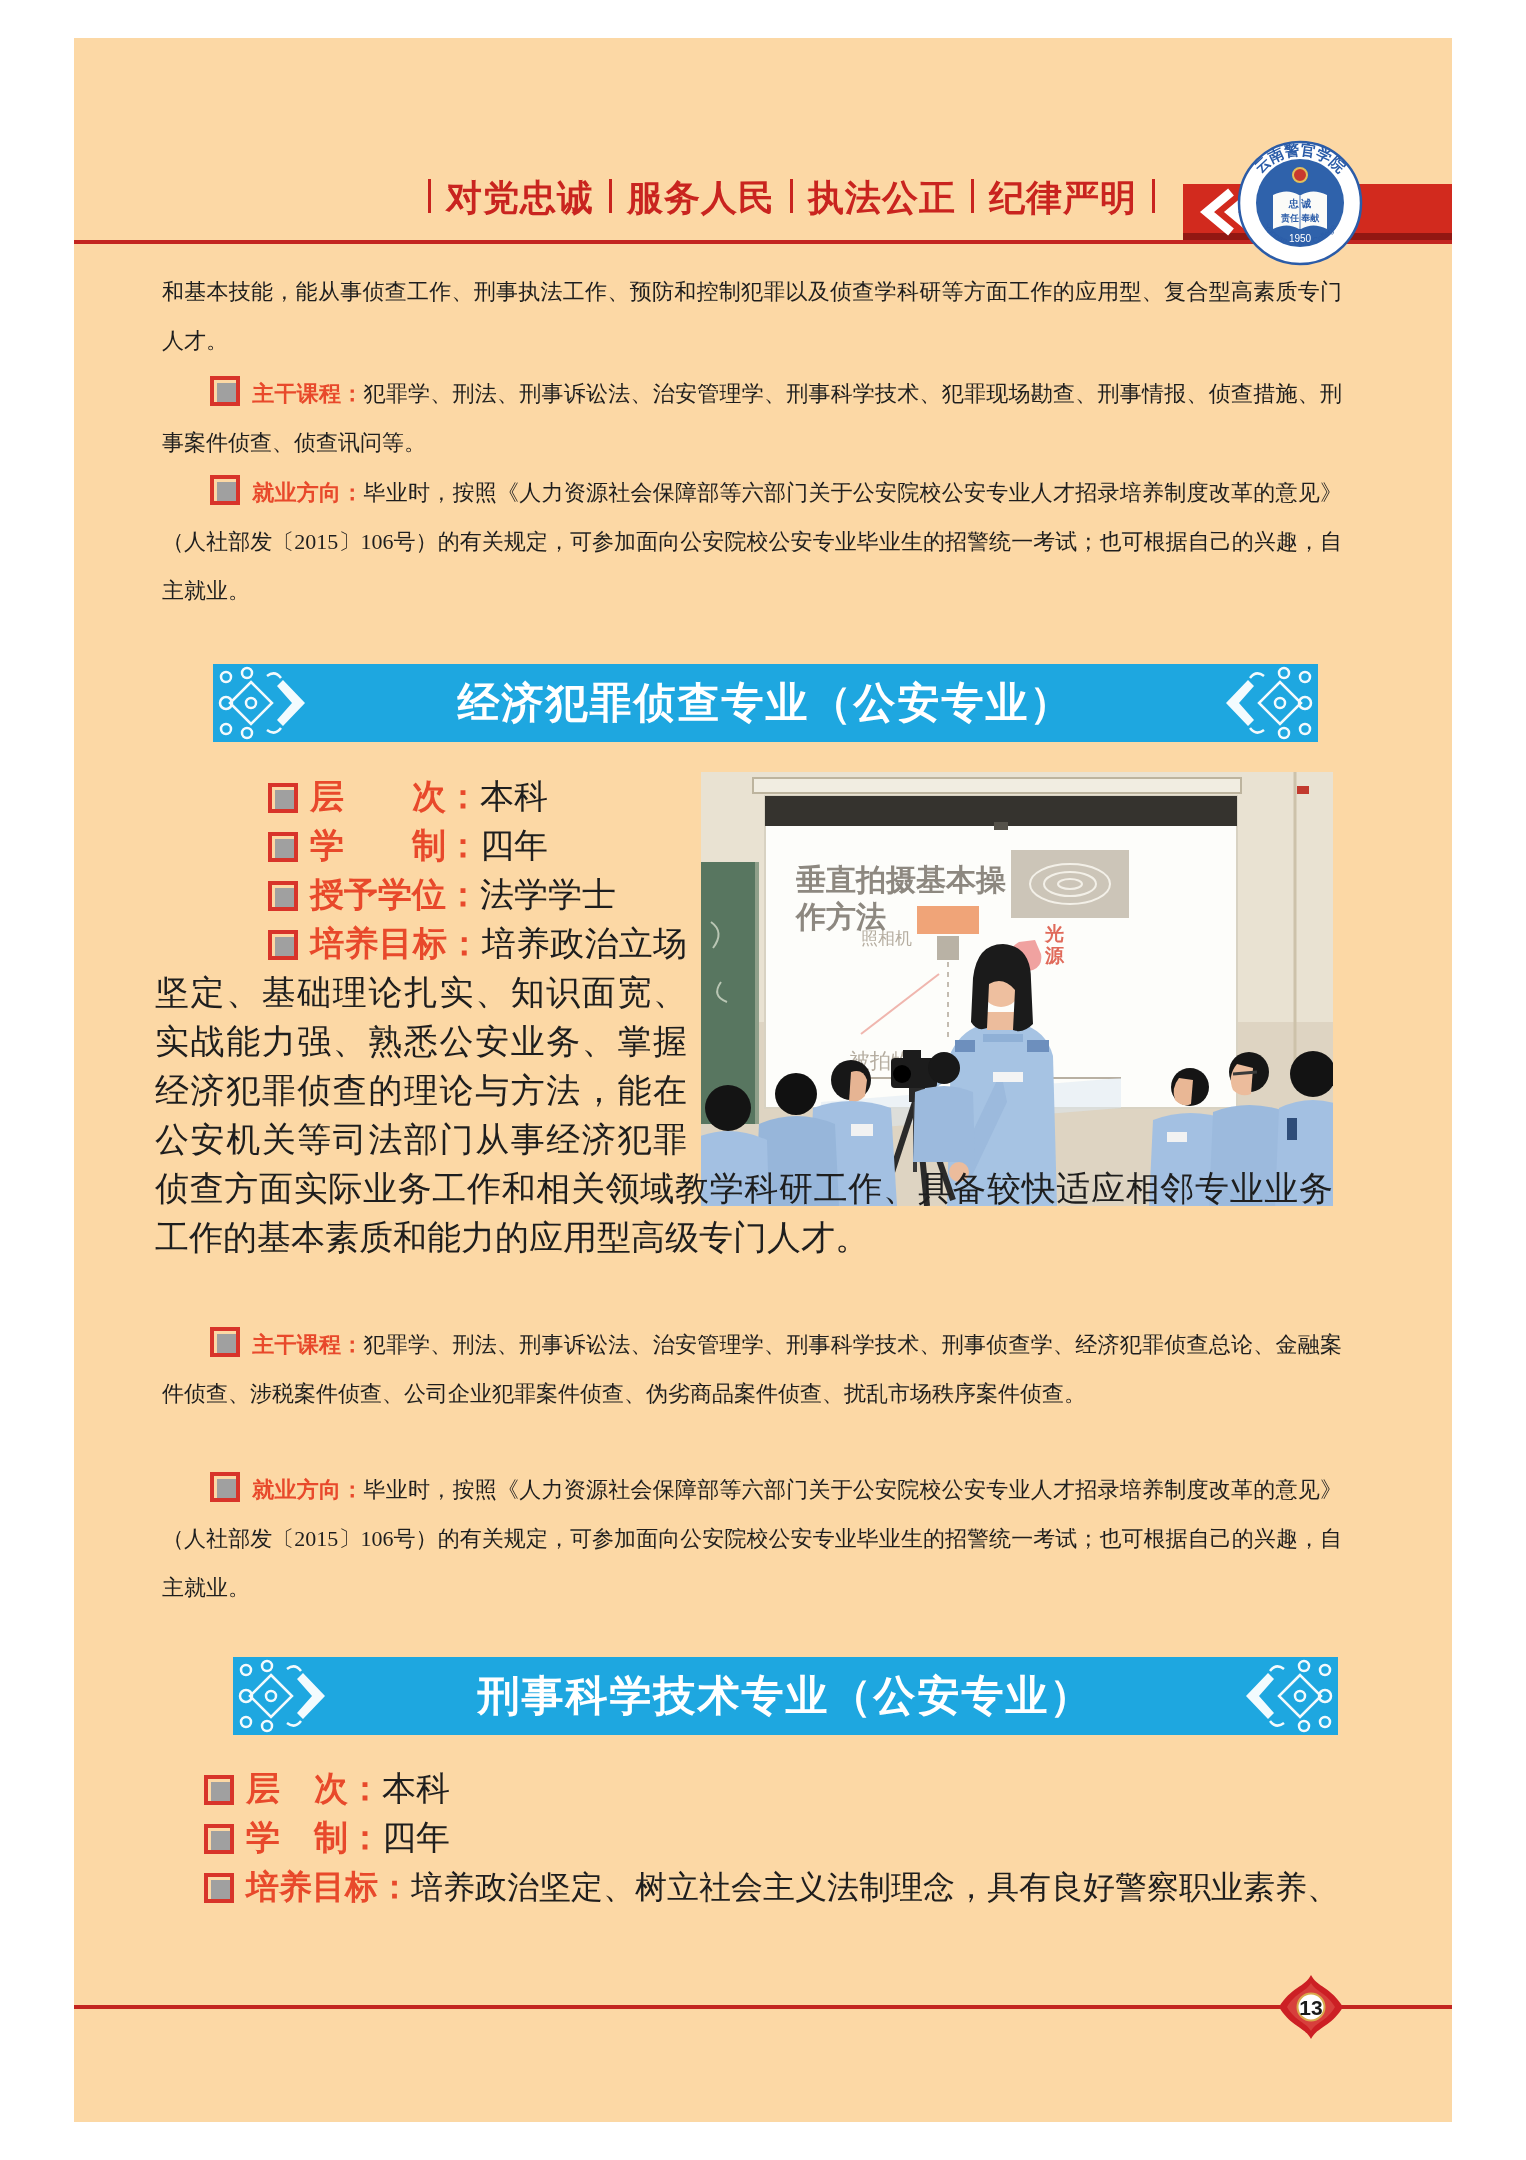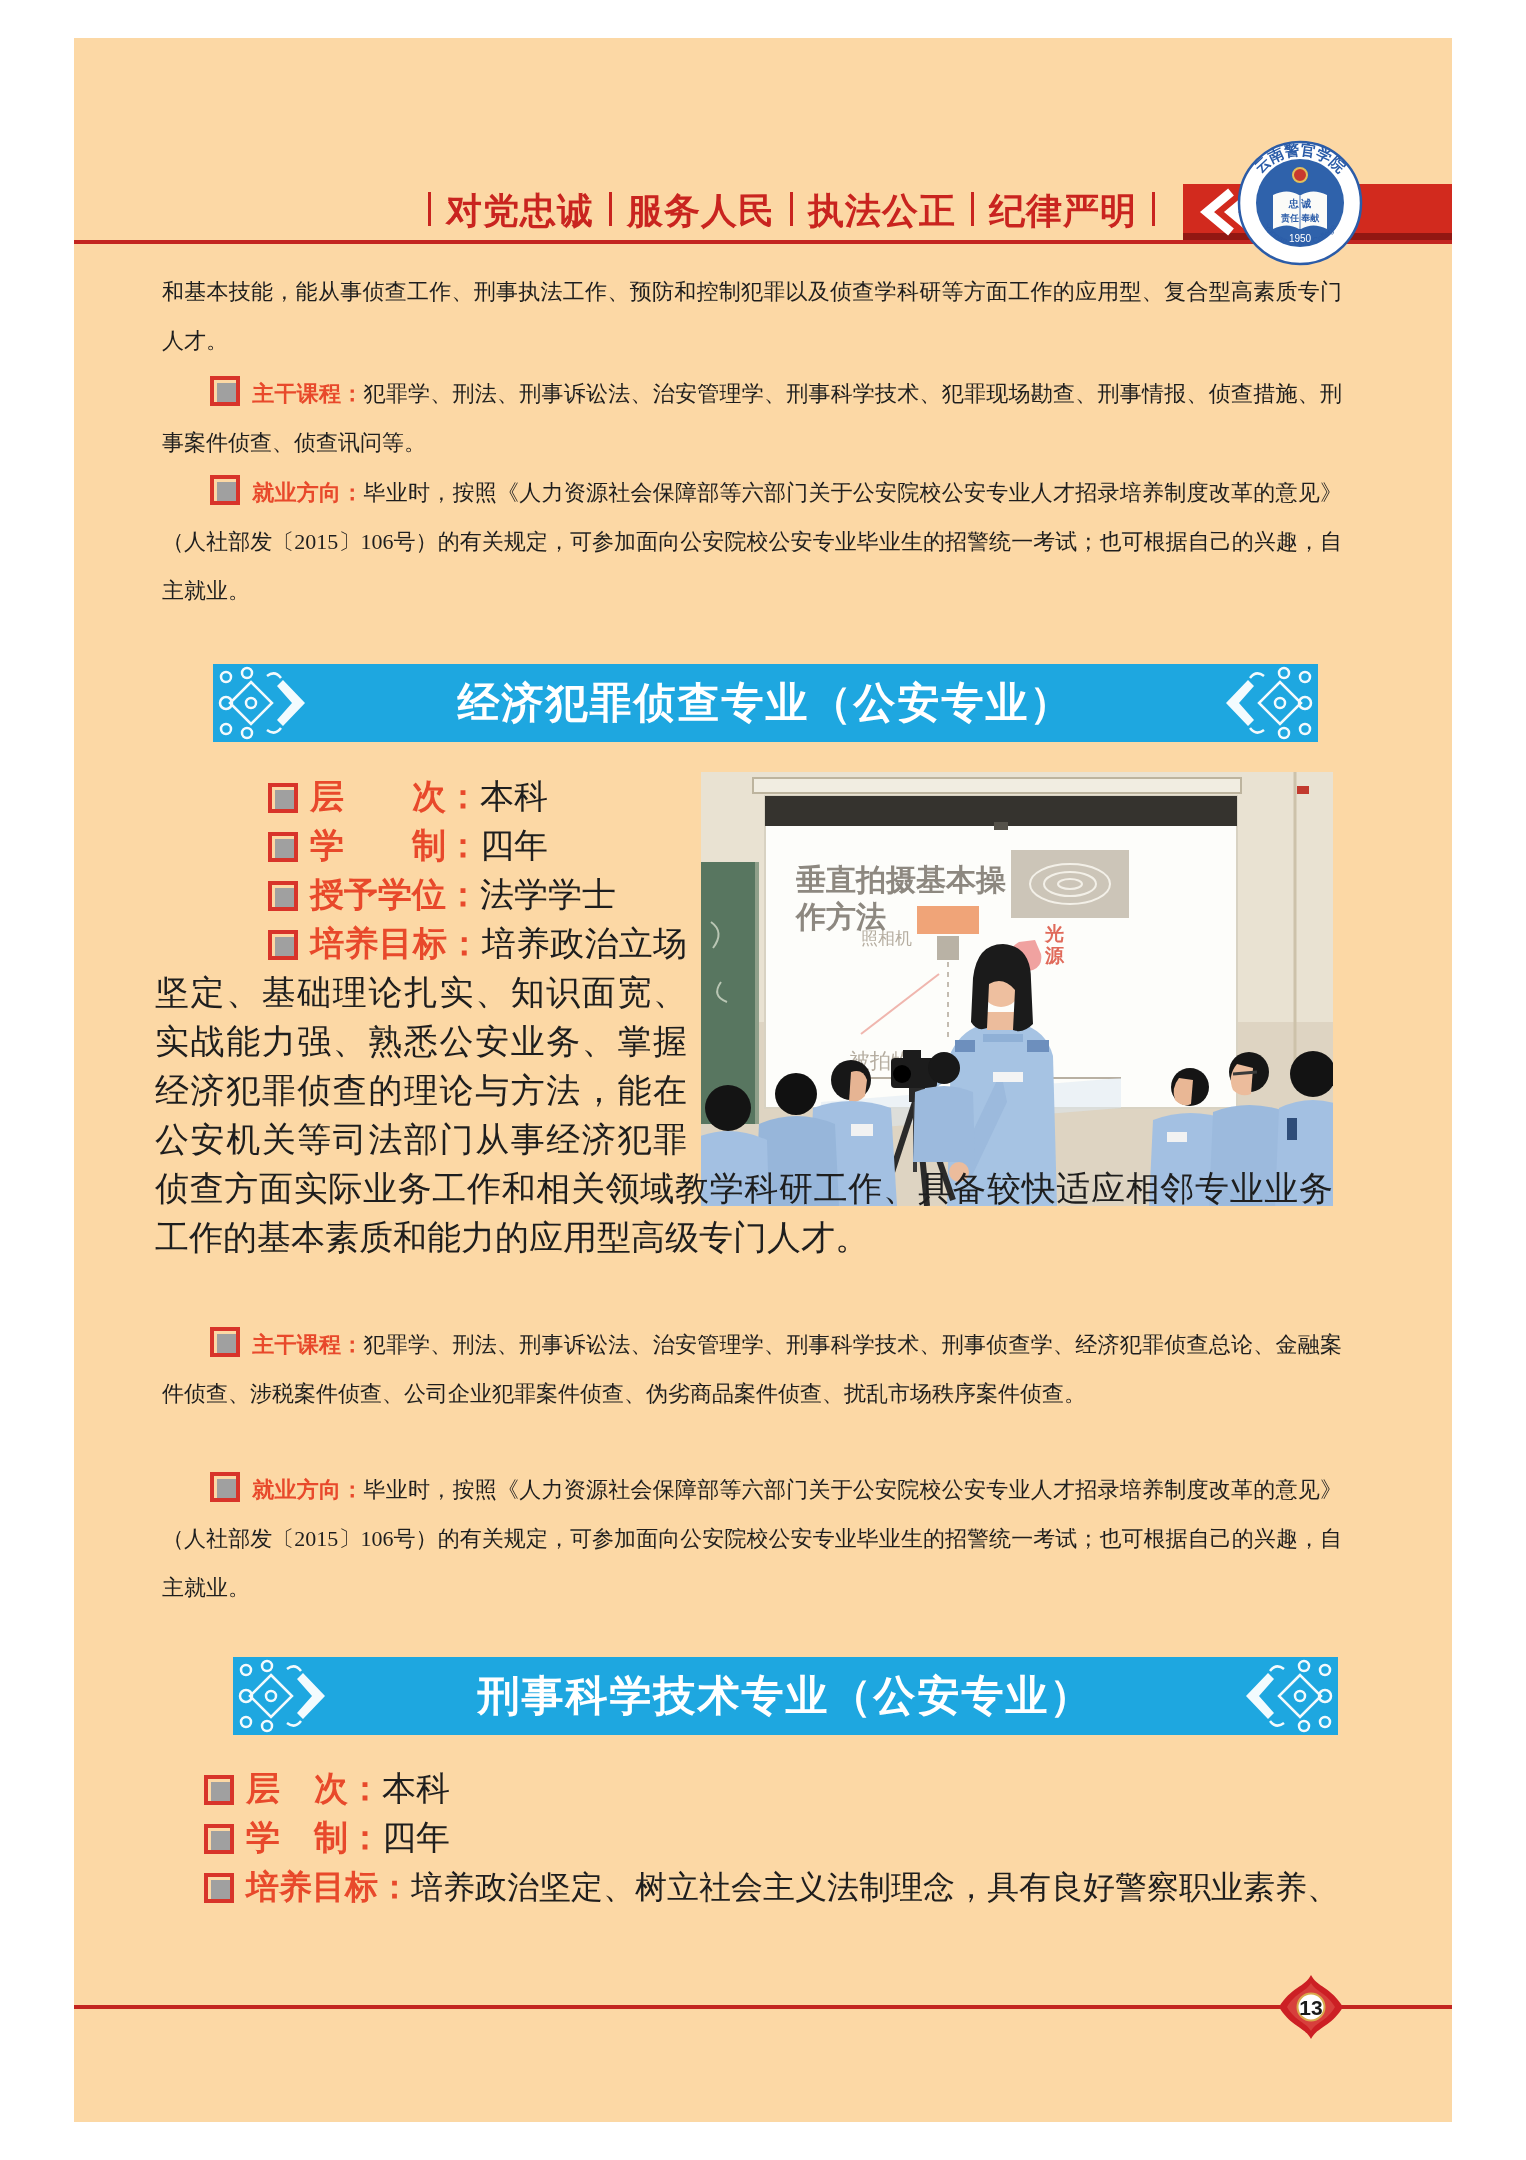--- a/index.html
+++ b/index.html
@@ -1,21 +1,21 @@
 <!DOCTYPE html>
 <html><head>
 <meta charset="utf-8">
 <style>
   * { margin:0; padding:0; box-sizing:border-box; }
   html,body { width:1526px; height:2160px; background:#ffffff; position:relative;
               font-family:"Liberation Serif", serif; overflow:hidden; }
   .panel { position:absolute; left:74px; top:38px; width:1378px; height:2084px; background:#fcd8a5; }
 
   
-  .slogan { position:absolute; left:74px; top:187px; width:1096px; text-align:right;
+  .slogan { position:absolute; left:74px; top:174px; width:1096px; text-align:right;
             font-family:"Liberation Sans", sans-serif; font-weight:bold; font-size:36px;
             color:#c9241f; white-space:nowrap; letter-spacing:1px; }
   .vdiv { display:inline-block; width:3px; height:34px; background:#c9241f; margin:0 15px;
           vertical-align:-3px; }
   .rule-top { position:absolute; left:74px; top:240px; width:1378px; height:4px; background:#c32520; }
   .ribbon { position:absolute; left:1183px; top:184px; width:269px; height:56px;
             background:#d22a1e; border-bottom:7px solid #921712; }
   .ribbon svg { position:absolute; left:4px; top:0; }
   .logo { position:absolute; left:1236px; top:139px; width:128px; height:128px; }
 

